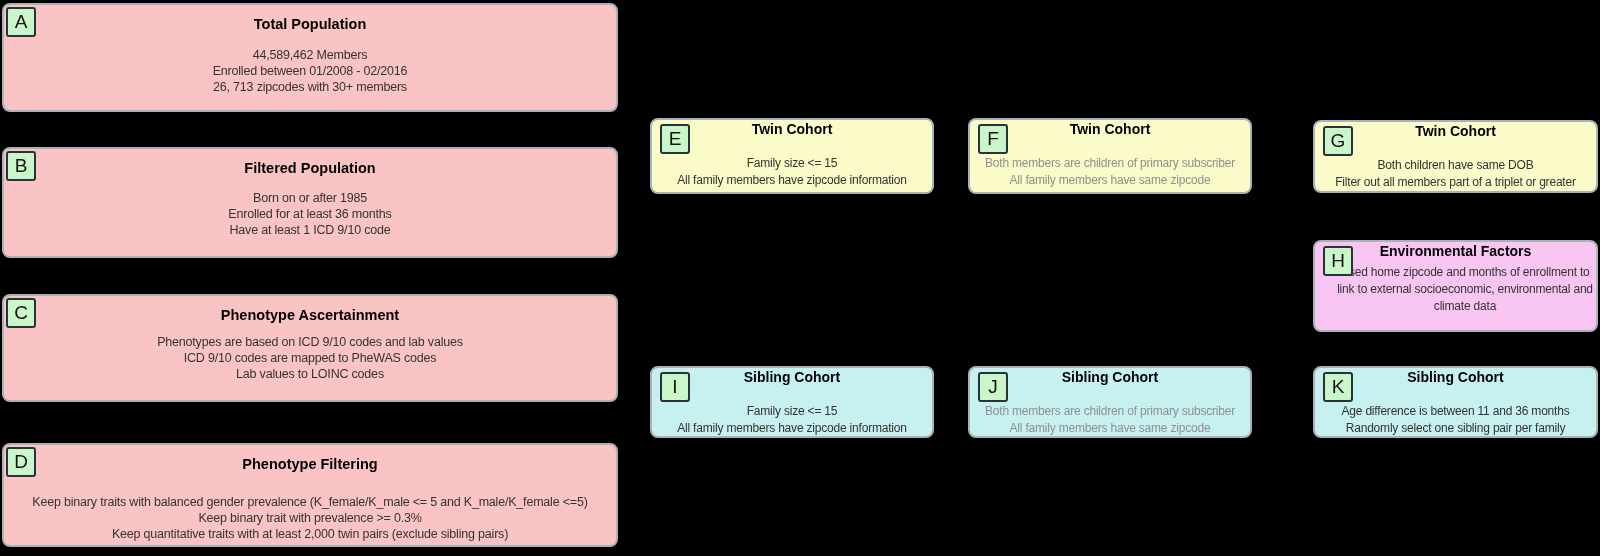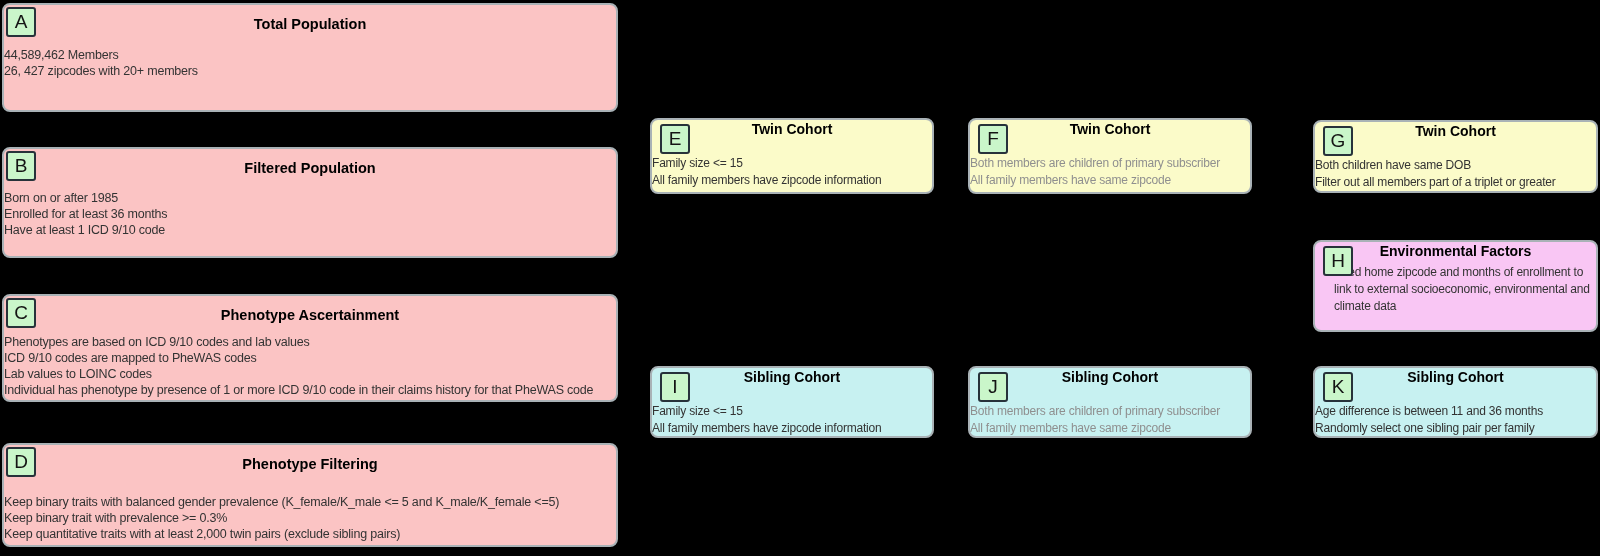--- a/index.html
+++ b/index.html
@@ -24,21 +24,21 @@
   .wide .tag{left:2px;top:2px;}
   .small .tag{left:8px;top:4px;}
   .title{
     text-align:center;font-weight:bold;color:#000000;
     font-size:14.5px;line-height:18px;
   }
   .wide .title{margin-top:10px;}
   .small .title{font-size:14px;}
   .lines{width:100%;}
   .line{
-    color:#333333;white-space:nowrap;
+    text-align:center;color:#333333;white-space:nowrap;
     letter-spacing:-0.2px;
   }
   .wide .line{font-size:12.5px;line-height:16px;}
   .small .line{font-size:12px;line-height:17px;}
   .muted .line{color:#8f8f8f;}
   .wrapline{white-space:nowrap;padding-left:19px;}
   
   #box-A{left:2px;top:3px;width:616px;height:109px;}
   #box-B{left:2px;top:147px;width:616px;height:111px;}
   #box-C{left:2px;top:294px;width:616px;height:108px;}
@@ -63,21 +63,22 @@
 
 <div id="canvas">
 
   <div class="box pink wide" id="box-A">
     <div class="tag">
         <span>A</span>
       </div>
     <div class="title">Total Population</div>
     <div class="lines">
       <div class="line">44,589,462 Members</div>
-      <div class="line">26, 427 zipcodes with 20+ members</div>
+      <div class="line">Enrolled between 01/2008 - 02/2016</div>
+      <div class="line">26, 713 zipcodes with 30+ members</div>
     </div>
   </div>
 
   <div class="box pink wide" id="box-B">
     <div class="tag">
         <span>B</span>
       </div>
     <div class="title">Filtered Population</div>
     <div class="lines">
       <div class="line">Born on or after 1985</div>
@@ -88,21 +89,20 @@
 
   <div class="box pink wide" id="box-C">
     <div class="tag">
         <span>C</span>
       </div>
     <div class="title">Phenotype Ascertainment</div>
     <div class="lines">
       <div class="line">Phenotypes are based on ICD 9/10 codes and lab values</div>
       <div class="line">ICD 9/10 codes are mapped to PheWAS codes</div>
       <div class="line">Lab values to LOINC codes</div>
-      <div class="line">Individual has phenotype by presence of 1 or more ICD 9/10 code in their claims history for that PheWAS code</div>
     </div>
   </div>
 
   <div class="box pink wide" id="box-D">
     <div class="tag">
         <span>D</span>
       </div>
     <div class="title">Phenotype Filtering</div>
     <div class="lines">
       <div class="line">Keep binary traits with balanced gender prevalence (K_female/K_male &lt;= 5 and K_male/K_female &lt;=5)</div>

